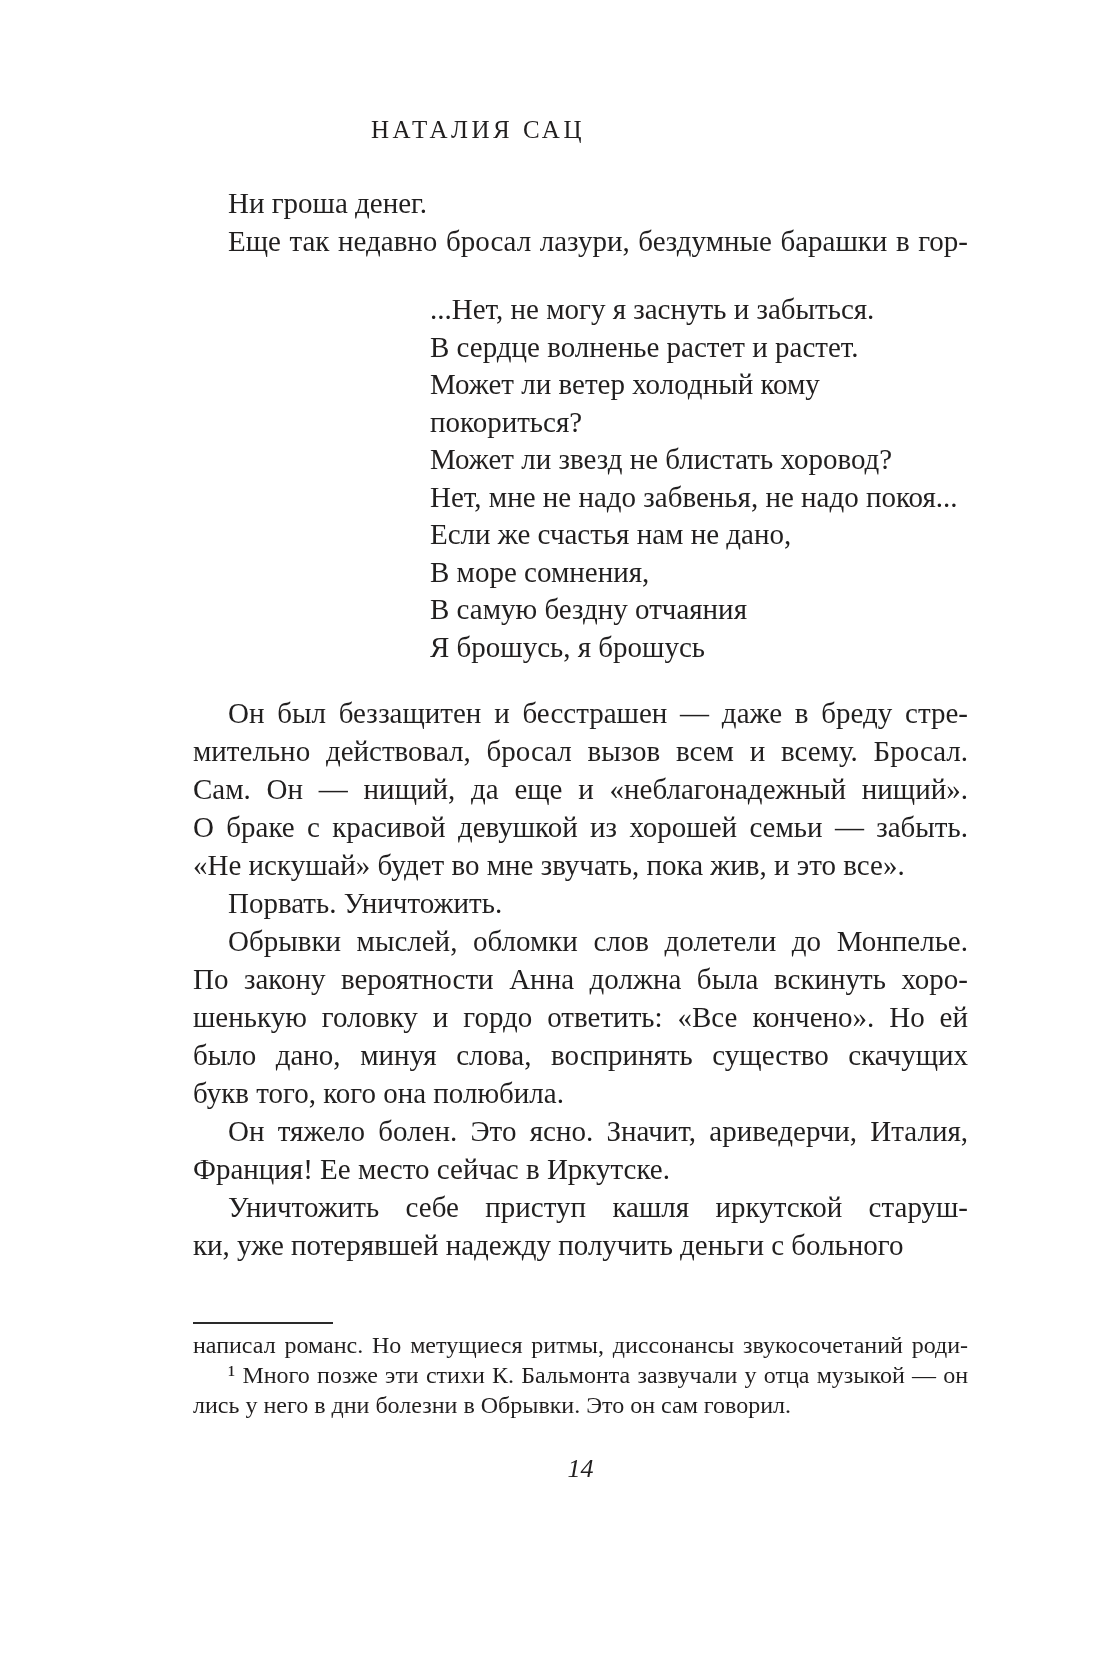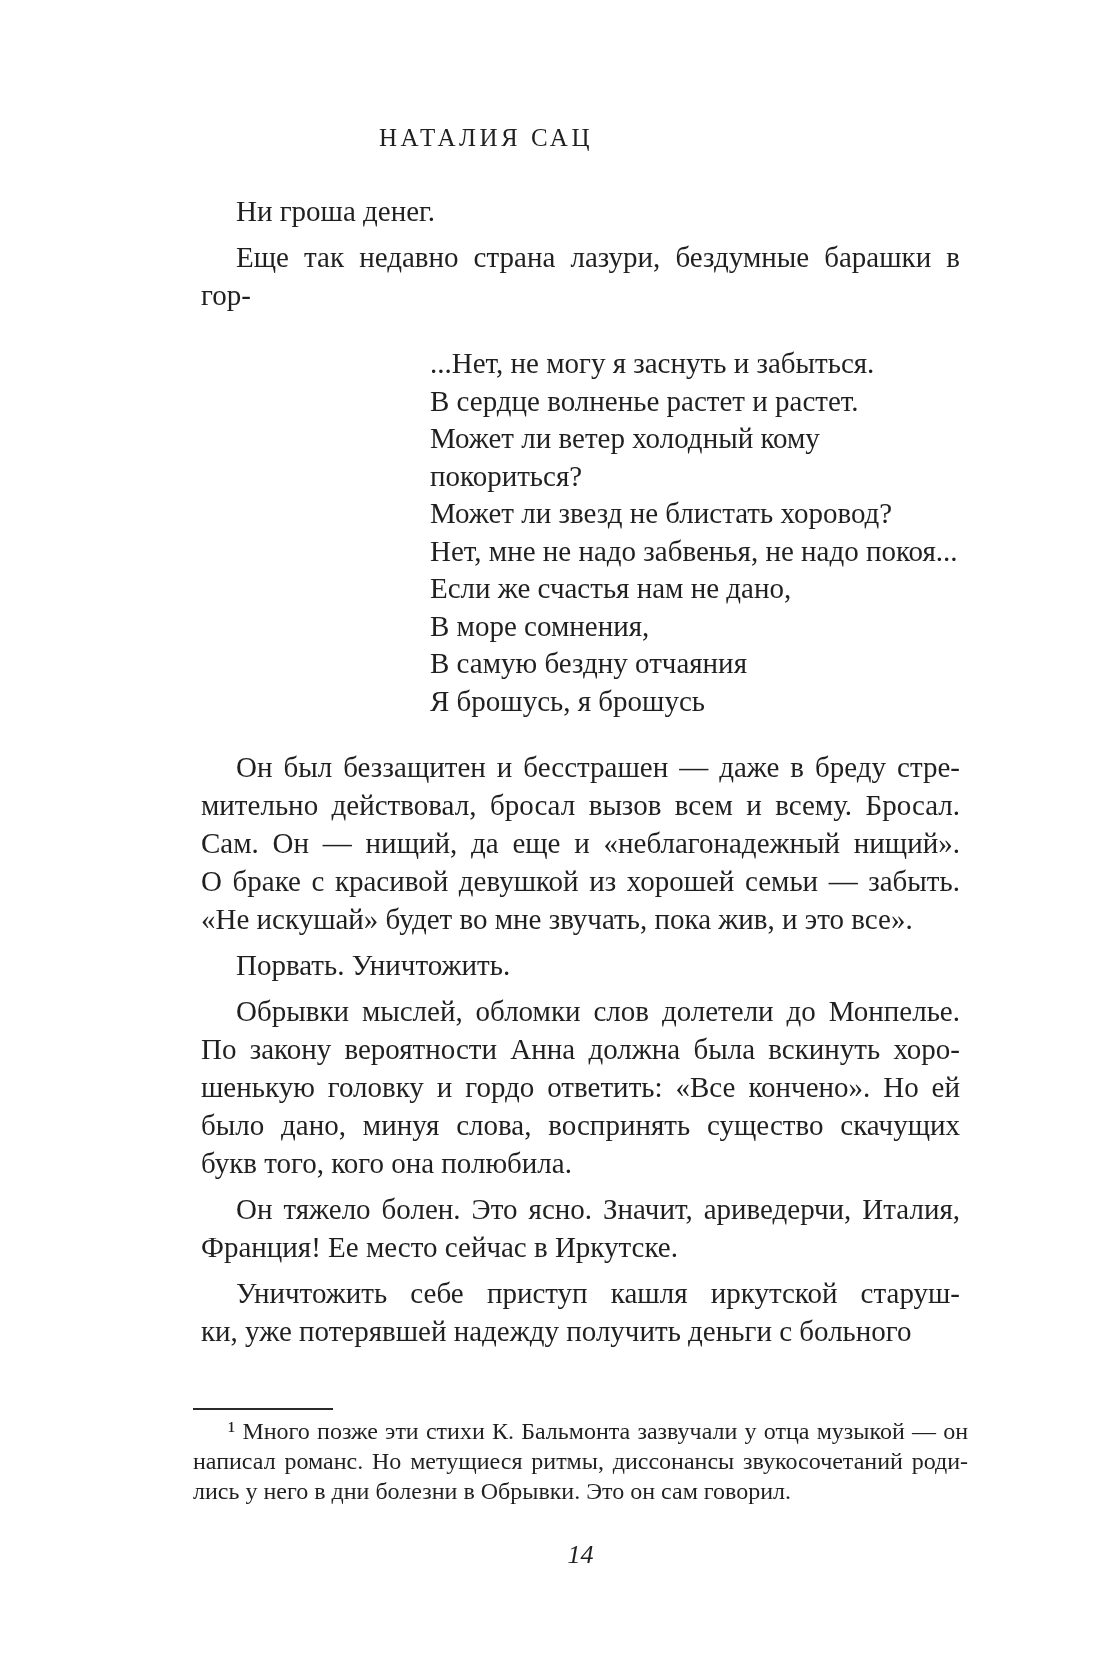--- a/index.html
+++ b/index.html
@@ -7,37 +7,37 @@
     position:relative;
     width:1100px; height:1669px;
     background:#ffffff;
     color:#211f1f;
     font-family:"Liberation Serif","DejaVu Serif",serif;
     overflow:hidden;
     box-sizing:border-box;
     padding-top:116px;
   }
   .running-header {
-    margin:8px;
+    margin:0;
     width:956px;
     text-align:center;
     font-size:25px;
     line-height:28px;
     letter-spacing:3.5px;
     font-weight:normal;
     color:#211f1f;
   }
   .text-body {
     margin-left:193px;
     width:775px;
     margin-top:40px;
     font-size:29px;
     line-height:38px;
   }
-  .para { margin:8px; }
+  .para { margin:0; }
   .line { }
   .line.first { text-indent:35px; }
   .line.just { text-align:justify; text-align-last:justify; }
   .poem {
     margin-left:237px;
     margin-top:31px;
     margin-bottom:28px;
     line-height:37.5px;
   }
   .poem-line { }
@@ -71,21 +71,21 @@
 <body>
 
 <div class="page">
   <div class="running-header">НАТАЛИЯ САЦ</div>
 
   <div class="text-body">
       <div class="para">
         <div class="line first">Ни гроша денег.</div>
       </div>
       <div class="para">
-        <div class="line first just">Еще так недавно страна лазури, бездумные барашки в гор-</div>
+        <div class="line first just">Еще так недавно бросал лазури, бездумные барашки в гор-</div>
       </div>
       <div class="poem">
         <div class="poem-line">...Нет, не могу я заснуть и забыться.</div>
         <div class="poem-line">В сердце волненье растет и растет.</div>
         <div class="poem-line">Может ли ветер холодный кому покориться?</div>
         <div class="poem-line">Может ли звезд не блистать хоровод?</div>
         <div class="poem-line">Нет, мне не надо забвенья, не надо покоя...</div>
         <div class="poem-line">Если же счастья нам не дано,</div>
         <div class="poem-line">В море сомнения,</div>
         <div class="poem-line">В самую бездну отчаяния</div>
@@ -114,19 +114,19 @@
       </div>
       <div class="para">
         <div class="line first just">Уничтожить себе приступ кашля иркутской старуш-</div>
         <div class="line">ки, уже потерявшей надежду получить деньги с больного</div>
       </div>
     </div>
 
   <div class="fn-rule"></div>
 
   <div class="footnote">
+      <div class="fn-line just">написал романс. Но метущиеся ритмы, диссонансы звукосочетаний роди-</div>
       <div class="fn-line first just">¹ Много позже эти стихи К. Бальмонта зазвучали у отца музыкой — он</div>
-      <div class="fn-line just">написал романс. Но метущиеся ритмы, диссонансы звукосочетаний роди-</div>
       <div class="fn-line">лись у него в дни болезни в Обрывки. Это он сам говорил.</div>
     </div>
 
   <div class="page-number">14</div>
 </div>
 
 </body></html>

